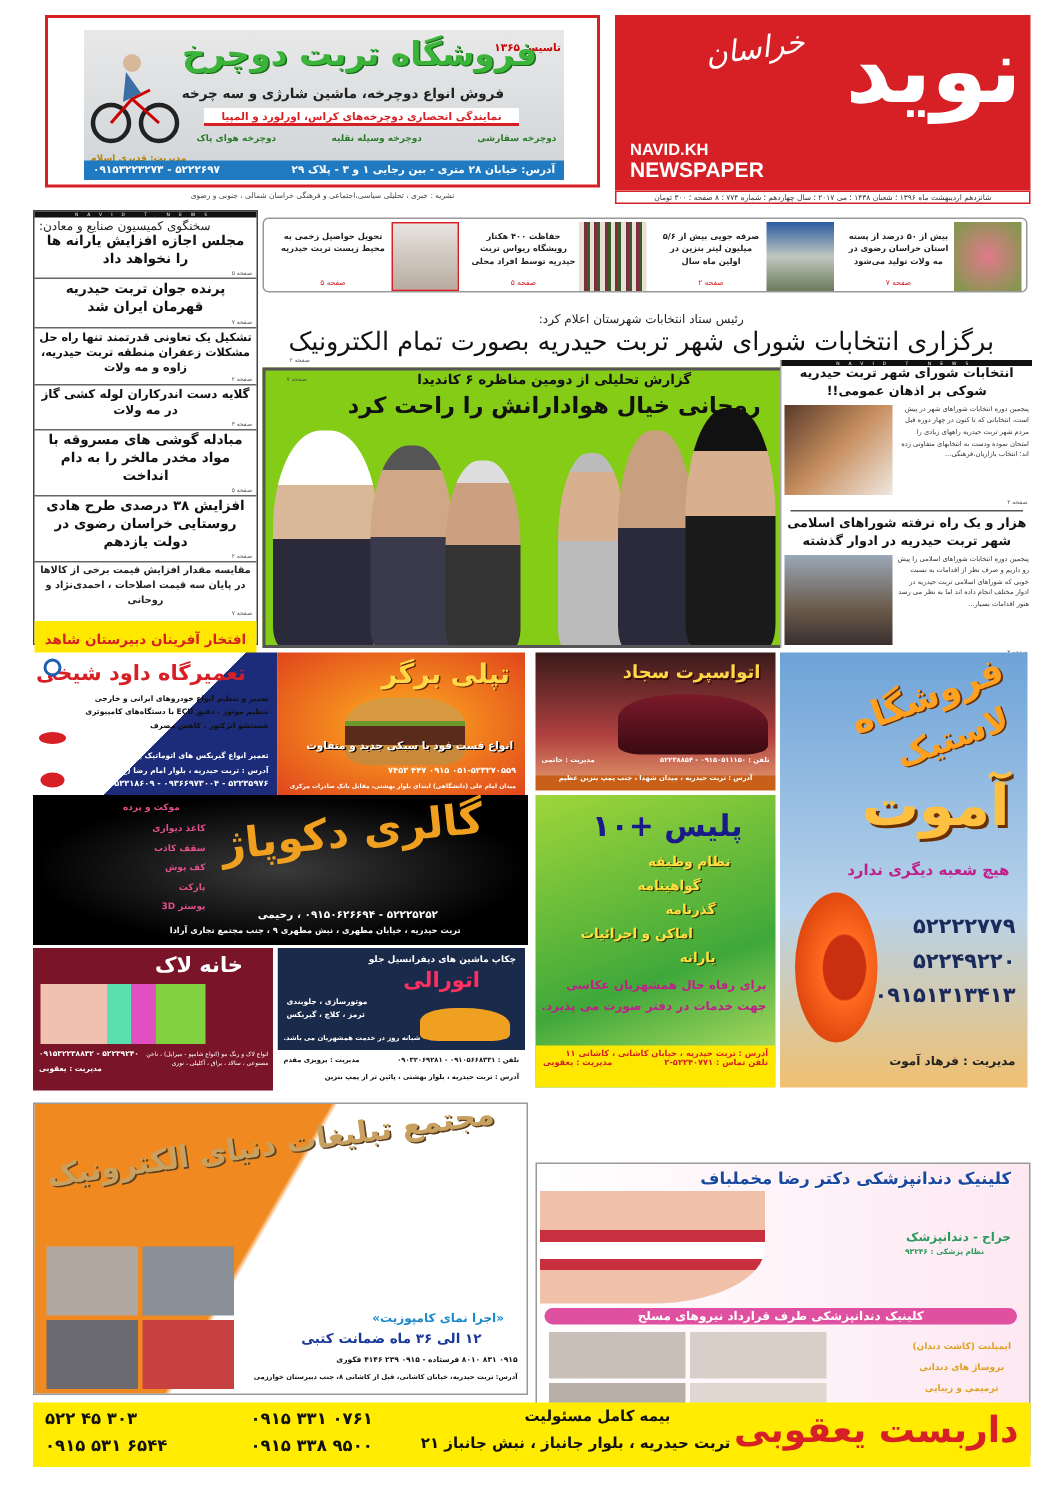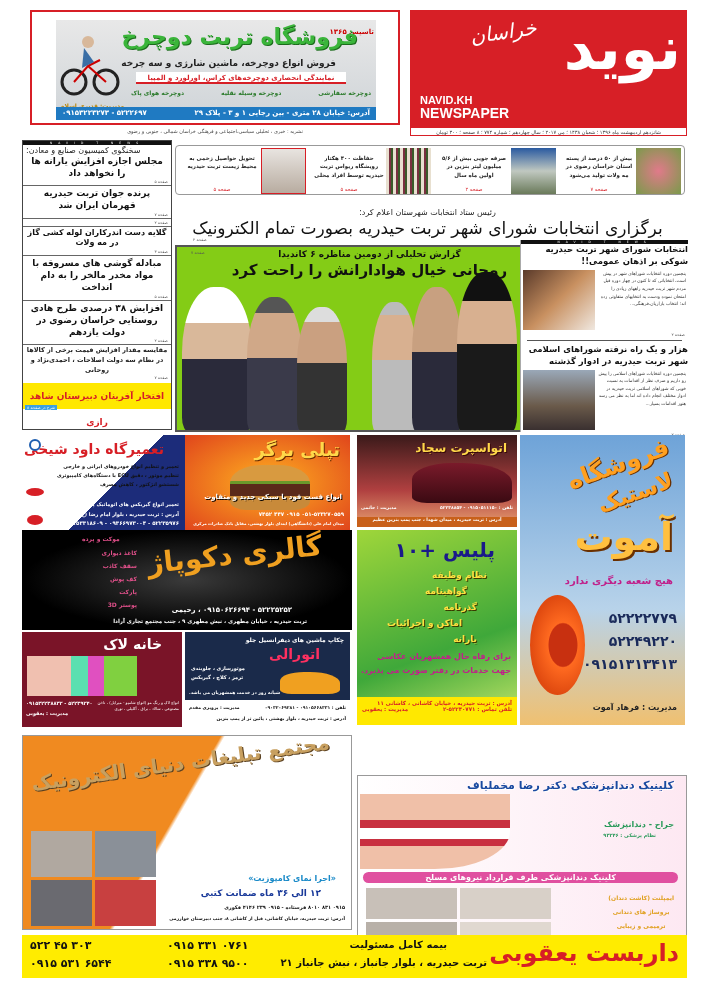--- a/index.html
+++ b/index.html
@@ -40,21 +40,21 @@
 .lc-yellow i{position:absolute;left:2px;bottom:-1px;font-style:normal;font-size:4px;background:#3aa0e0;color:#fff;padding:0 2px}
 .main-kicker{left:175px;top:208px;width:505px;text-align:center;font-size:8px;color:#222}
 .main-head{left:175px;top:218px;width:505px;text-align:center;font-size:17px;font-weight:normal;color:#111;white-space:nowrap}
 .main-pg{left:193px;top:237px;font-size:4px;color:#555}
 .photo-box{left:175px;top:245px;width:389px;height:187px;border:2px solid #555;background:#84cc16;overflow:hidden}
 .photo-kick{position:absolute;top:2px;width:100%;text-align:center;font-size:9px;font-weight:bold;color:#111}
 .photo-head{position:absolute;top:14px;width:100%;text-align:center;font-size:15px;font-weight:bold;color:#111;letter-spacing:1px}
 .photo-pg{position:absolute;left:14px;top:3px;font-size:4px;color:#555}
 .person{position:absolute;border-radius:45% 45% 10% 10%}
 .rightcol{left:520px;top:240px;width:168px;height:192px;background:#fff;border-left:1px solid #aaa}
-.rc-h{font-size:8.5px;font-weight:bold;text-align:right;color:#111;line-height:1.4}
+.rc-h{font-size:8.5px;font-weight:bold;text-align:center;color:#111;line-height:1.4}
 .rc-body{display:flex;gap:3px;padding:2px 2px}
 .rc-txt{font-size:4.5px;line-height:1.7;color:#333;flex:1}
 .rc-img{width:72px;height:60px;flex:none}
 .rc-pg{font-size:4px;color:#555;padding-right:3px}
 .divider{height:1px;background:#555;margin:3px 6px}
 .ad{position:absolute;overflow:hidden}
 .ad-mechanic{left:22px;top:435px;width:163px;height:95px;background:linear-gradient(135deg,#fff 55%,#1c2c7a 55%)}
 .ad-burger{left:185px;top:435px;width:165px;height:95px;background:radial-gradient(#ffb020,#e0451c)}
 .ad-sajad{left:357px;top:435px;width:160px;height:92px;background:linear-gradient(#3a1a1a,#b04040 60%,#e8a070)}
 .ad-tire{left:520px;top:435px;width:165px;height:290px;background:linear-gradient(#6ea3d8,#b8d3ea 60%,#f0c070)}
@@ -135,36 +135,37 @@
   <div class="lc-item">
     <div class="kick">سخنگوی کمیسیون صنایع و معادن:</div>
     <div class="h">مجلس اجازه افزایش یارانه ها را نخواهد داد</div>
     <div class="pg">صفحه ۵</div>
   </div>
   <div class="lc-item">
     <div class="h">پرنده جوان تربت حیدریه قهرمان ایران شد</div>
     <div class="pg">صفحه ۷</div>
   </div>
   <div class="lc-item">
+    <div class="h" style="font-size:7.5px">تشکیل یک تعاونی قدرتمند تنها راه حل مشکلات زعفران منطقه تربت حیدریه، زاوه و مه ولات</div>
     <div class="pg">صفحه ۲</div>
   </div>
   <div class="lc-item">
     <div class="h" style="font-size:8px">گلایه دست اندرکاران لوله کشی گاز در مه ولات</div>
     <div class="pg">صفحه ۳</div>
   </div>
   <div class="lc-item">
     <div class="h">مبادله گوشی های مسروقه با مواد مخدر مالخر را به دام انداخت</div>
     <div class="pg">صفحه ۵</div>
   </div>
   <div class="lc-item">
     <div class="h">افزایش ۳۸ درصدی طرح هادی روستایی خراسان رضوی در دولت یازدهم</div>
     <div class="pg">صفحه ۲</div>
   </div>
   <div class="lc-item" style="border-bottom:none">
-    <div class="s">مقایسه مقدار افزایش قیمت برخی از کالاها در نظام سه دولت اصلاحات ، احمدی‌نژاد و روحانی</div>
+    <div class="s">مقایسه مقدار افزایش قیمت برخی از کالاها در پایان سه قیمت اصلاحات ، احمدی‌نژاد و روحانی</div>
     <div class="pg">صفحه ۷</div>
   </div>
   <div class="lc-yellow">
     <span>افتخار آفرینان دبیرستان شاهد رازی</span>
     <i>شرح در صفحه ۸</i>
   </div>
 </div>
 
 <div class="abs main-kicker">رئیس ستاد انتخابات شهرستان اعلام کرد:</div>
 <div class="abs main-head">برگزاری انتخابات شورای شهر تربت حیدریه بصورت تمام الکترونیک</div>

